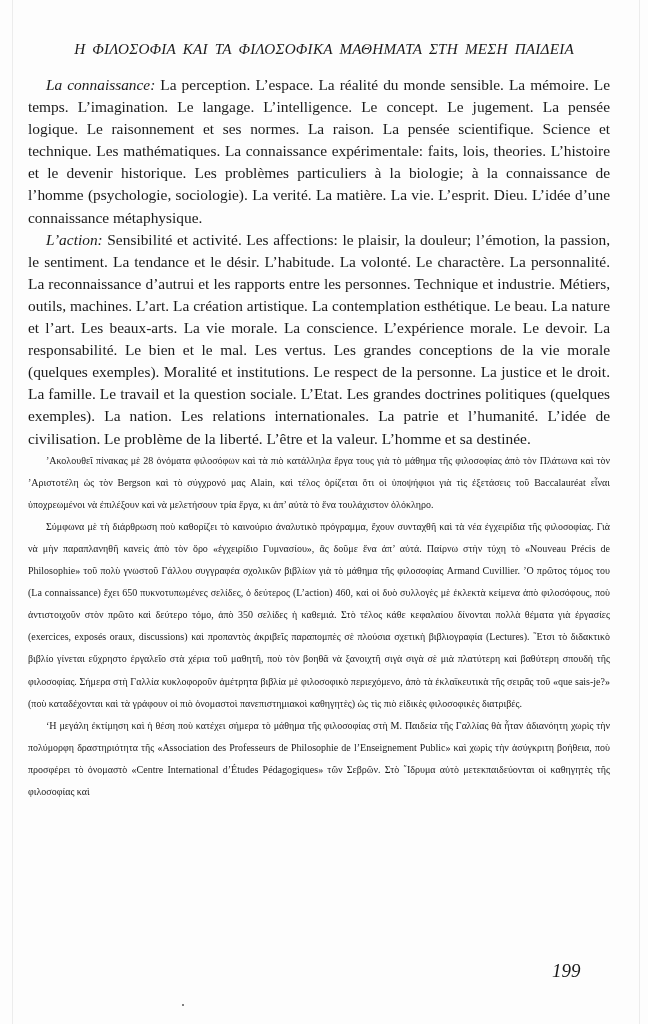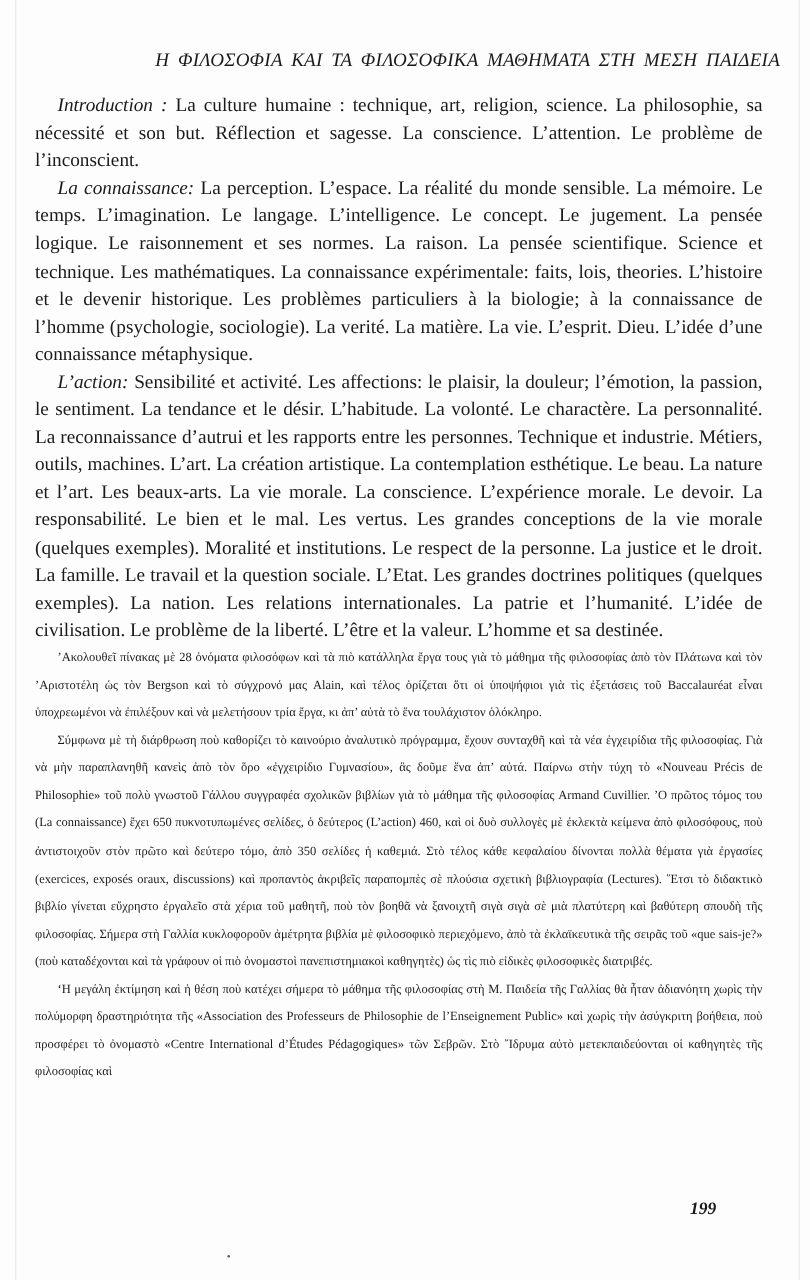--- a/index.html
+++ b/index.html
@@ -1,41 +1,40 @@
 <!DOCTYPE html>
 <html><head>
 <meta charset="utf-8">
 <style>
   html, body { margin: 0; padding: 0; background: #ffffff; }
   body { width: 648px; height: 1024px; overflow: hidden; position: relative;
          font-family: "Liberation Serif", "DejaVu Serif", serif; color: #1a1a1a; }
   .page { position: absolute; left: 0; top: 0; width: 648px; height: 1024px; background: #fdfdfd; }
   .edge-left { position: absolute; left: 12px; top: 0; width: 1px; height: 1024px; background: #ececec; }
   .edge-right { position: absolute; right: 8px; top: 0; width: 1px; height: 1024px; background: #ececec; }
-  .running-head { position: absolute; left: 24px; top: 40px; width: 600px; text-align: right;
+  .running-head { position: absolute; left: 24px; top: 40px; width: 600px; text-align: center;
                   font-style: italic; font-size: 15.2px; letter-spacing: 0.2px; word-spacing: 3px; }
   .body { position: absolute; left: 28px; top: 74px; width: 582px; font-size: 15.4px; line-height: 22.1px;
           text-align: justify; }
   .body p { margin: 0; text-indent: 18px; hyphens: manual; }
   .label { font-style: italic; }
   .greek { font-size: 10px; }
-  .folio { position: absolute; left: 552px; top: 960px; font-style: italic; font-weight: bold; font-size: 14px; }
+  .folio { position: absolute; left: 552px; top: 960px; font-style: italic; font-weight: normal; font-size: 19px; }
   .speck { position: absolute; left: 182px; top: 1004px; width: 2px; height: 2px; background: #555; border-radius: 1px; }
 </style>
 </head>
 <body>
 
 <div class="page">
   <div class="edge-left"></div>
   <div class="edge-right"></div>
 
   <div class="running-head">Η ΦΙΛΟΣΟΦΙΑ ΚΑΙ ΤΑ ΦΙΛΟΣΟΦΙΚΑ ΜΑΘΗΜΑΤΑ ΣΤΗ ΜΕΣΗ ΠΑΙΔΕΙΑ</div>
 
   <div class="body">
-    <p><span class="label">Introduction :</span><span> La culture humaine : technique, art, religion, science. La philosophie, sa nécessité et son but. Réflection et sagesse. La conscience. L’attention. Le problème de l’inconscient.</span></p>
     <p><span class="label">La connaissance:</span><span> La perception. L’espace. La réalité du monde sensible. La mémoire. Le temps. L’imagination. Le langage. L’intelligence. Le concept. Le jugement. La pensée logique. Le raisonnement et ses normes. La raison. La pensée scientifique. Science et technique. Les mathématiques. La connaissance expérimentale: faits, lois, theories. L’histoire et le devenir historique. Les problèmes particuliers à la biologie; à la connaissance de l’homme (psychologie, sociologie). La verité. La matière. La vie. L’esprit. Dieu. L’idée d’une connaissance métaphysique.</span></p>
     <p><span class="label">L’action:</span><span> Sensibilité et activité. Les affections: le plaisir, la douleur; l’émotion, la passion, le sentiment. La tendance et le désir. L’habitude. La volonté. Le charactère. La personnalité. La reconnaissance d’autrui et les rapports entre les personnes. Technique et industrie. Métiers, outils, machines. L’art. La création artistique. La contemplation esthétique. Le beau. La nature et l’art. Les beaux-arts. La vie morale. La conscience. L’expérience morale. Le devoir. La responsabilité. Le bien et le mal. Les vertus. Les grandes conceptions de la vie morale (quelques exemples). Moralité et institutions. Le respect de la personne. La justice et le droit. La famille. Le travail et la question sociale. L’Etat. Les grandes doctrines politiques (quelques exemples). La nation. Les relations internationales. La patrie et l’humanité. L’idée de civilisation. Le problème de la liberté. L’être et la valeur. L’homme et sa destinée.</span></p>
     <p class="greek">’Ακολουθεῖ πίνακας μὲ 28 ὀνόματα φιλοσόφων καὶ τὰ πιὸ κατάλληλα ἔργα τους γιὰ τὸ μάθημα τῆς φιλοσοφίας ἀπὸ τὸν Πλάτωνα καὶ τὸν ’Αριστοτέλη ὡς τὸν Bergson καὶ τὸ σύγχρονό μας Alain, καὶ τέλος ὁρίζεται ὅτι οἱ ὑποψήφιοι γιὰ τὶς ἐξετάσεις τοῦ Baccalauréat εἶναι ὑποχρεωμένοι νὰ ἐπιλέξουν καὶ νὰ μελετήσουν τρία ἔργα, κι ἀπ’ αὐτὰ τὸ ἕνα τουλάχιστον ὁλόκληρο.</p>
     <p class="greek">Σύμφωνα μὲ τὴ διάρθρωση ποὺ καθορίζει τὸ καινούριο ἀναλυτικὸ πρόγραμμα, ἔχουν συνταχθῆ καὶ τὰ νέα ἐγχειρίδια τῆς φιλοσοφίας. Γιὰ νὰ μὴν παραπλανηθῆ κανεὶς ἀπὸ τὸν ὅρο «ἐγχειρίδιο Γυμνασίου», ἃς δοῦμε ἕνα ἀπ’ αὐτά. Παίρνω στὴν τύχη τὸ «Nouveau Précis de Philosophie» τοῦ πολὺ γνωστοῦ Γάλλου συγγραφέα σχολικῶν βιβλίων γιὰ τὸ μάθημα τῆς φιλοσοφίας Armand Cuvillier. ’Ο πρῶτος τόμος του (La connaissance) ἔχει 650 πυκνοτυπωμένες σελίδες, ὁ δεύτερος (L’action) 460, καὶ οἱ δυὸ συλλογὲς μὲ ἐκλεκτὰ κείμενα ἀπὸ φιλοσόφους, ποὺ ἀντιστοιχοῦν στὸν πρῶτο καὶ δεύτερο τόμο, ἀπὸ 350 σελίδες ἡ καθεμιά. Στὸ τέλος κάθε κεφαλαίου δίνονται πολλὰ θέματα γιὰ ἐργασίες (exercices, exposés oraux, discussions) καὶ προπαντὸς ἀκριβεῖς παραπομπὲς σὲ πλούσια σχετικὴ βιβλιογραφία (Lectures). ῞Ετσι τὸ διδακτικὸ βιβλίο γίνεται εὔχρηστο ἐργαλεῖο στὰ χέρια τοῦ μαθητῆ, ποὺ τὸν βοηθᾶ νὰ ξανοιχτῆ σιγὰ σιγὰ σὲ μιὰ πλατύτερη καὶ βαθύτερη σπουδὴ τῆς φιλοσοφίας. Σήμερα στὴ Γαλλία κυκλοφοροῦν ἀμέτρητα βιβλία μὲ φιλοσοφικὸ περιεχόμενο, ἀπὸ τὰ ἐκλαϊκευτικὰ τῆς σειρᾶς τοῦ «que sais-je?» (ποὺ καταδέχονται καὶ τὰ γράφουν οἱ πιὸ ὀνομαστοὶ πανεπιστημιακοὶ καθηγητὲς) ὡς τὶς πιὸ εἰδικὲς φιλοσοφικὲς διατριβές.</p>
     <p class="greek">‘Η μεγάλη ἐκτίμηση καὶ ἡ θέση ποὺ κατέχει σήμερα τὸ μάθημα τῆς φιλοσοφίας στὴ Μ. Παιδεία τῆς Γαλλίας θὰ ἦταν ἀδιανόητη χωρὶς τὴν πολύμορφη δραστηριότητα τῆς «Association des Professeurs de Philosophie de l’Enseignement Public» καὶ χωρὶς τὴν ἀσύγκριτη βοήθεια, ποὺ προσφέρει τὸ ὀνομαστὸ «Centre International d’Études Pédagogiques» τῶν Σεβρῶν. Στὸ ῎Ιδρυμα αὐτὸ μετεκπαιδεύονται οἱ καθηγητὲς τῆς φιλοσοφίας καὶ</p>
   </div>
 
   <div class="speck"></div>
   <div class="folio">199</div>
 </div>

